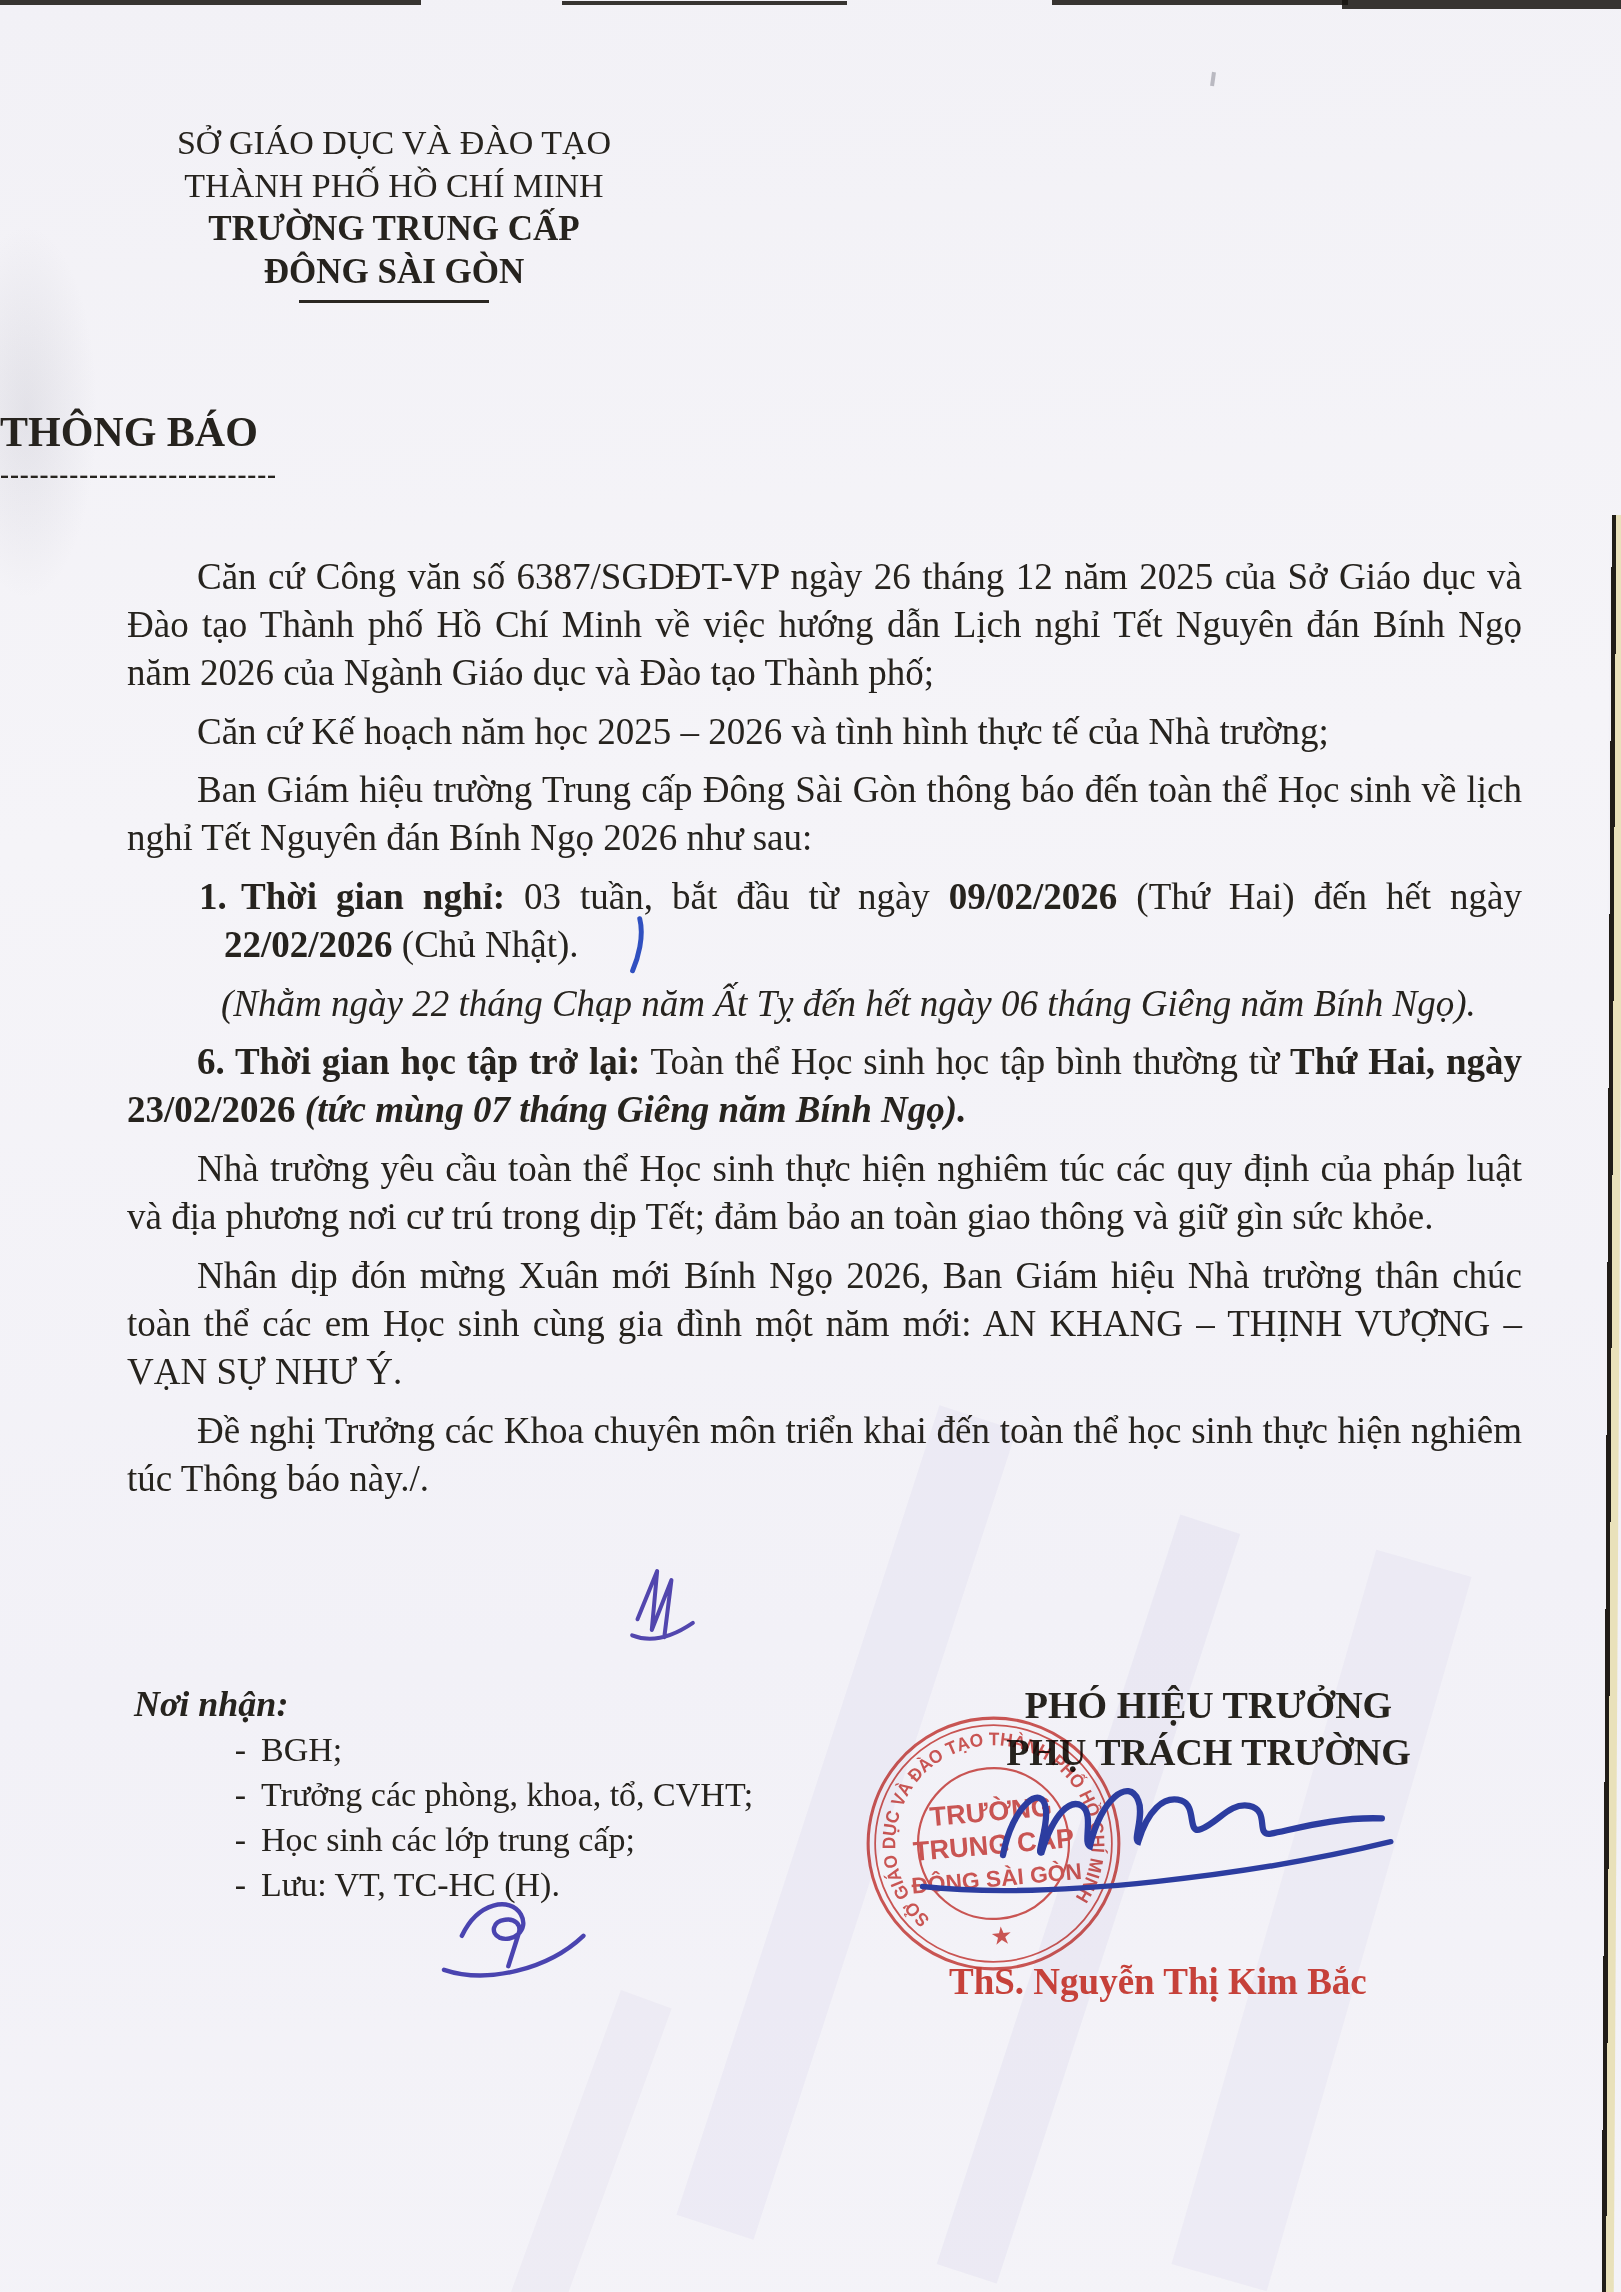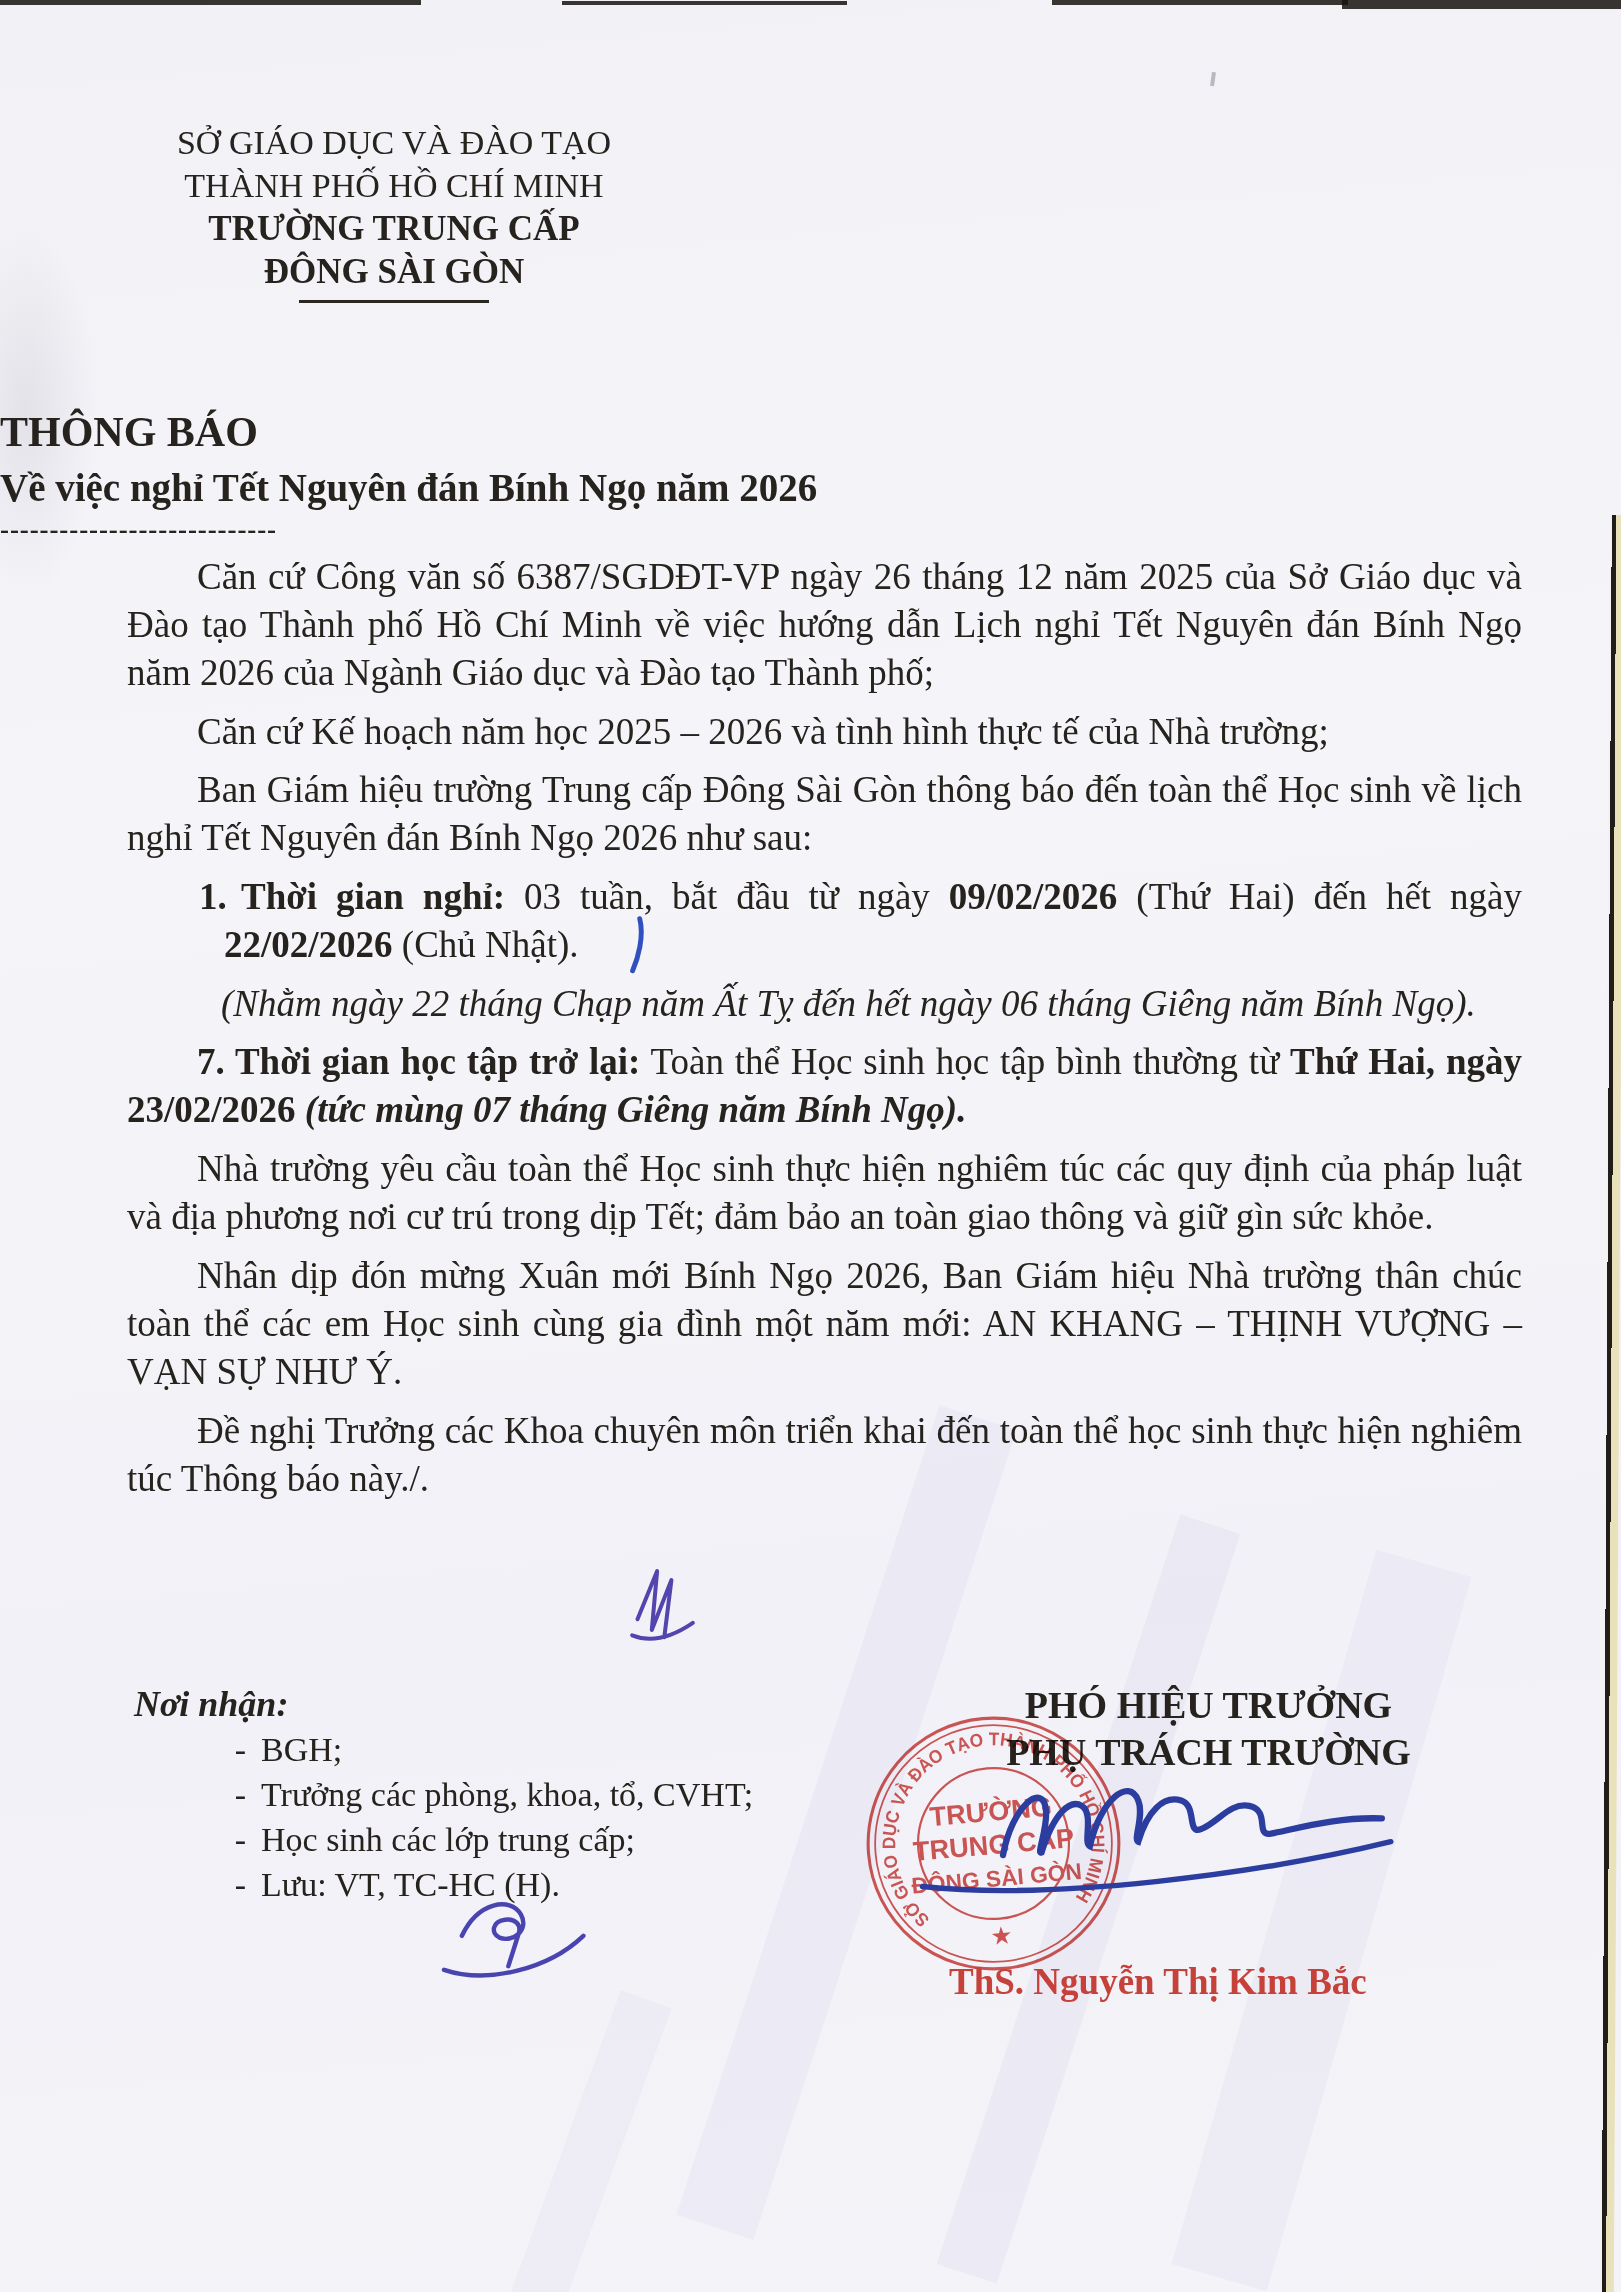--- a/index.html
+++ b/index.html
@@ -86,34 +86,33 @@
       <div>SỞ GIÁO DỤC VÀ ĐÀO TẠO</div>
       <div>THÀNH PHỐ HỒ CHÍ MINH</div>
       <div class="b">TRƯỜNG TRUNG CẤP</div>
       <div class="b">ĐÔNG SÀI GÒN</div>
       <div class="hl-underline"></div>
     </div>
   </div>
 
   <div class="title-block">
     <div class="doc-title">THÔNG BÁO</div>
-    <div class="doc-subtitle">Về việc nghỉ Tết Nguyên đán Bính Ngọ năm 2026</div>
     <div class="title-divider">----------------------------</div>
   </div>
 
   <div class="doc-body">
     <p>Căn cứ Công văn số 6387/SGDĐT-VP ngày 26 tháng 12 năm 2025 của Sở Giáo dục và Đào tạo Thành phố Hồ Chí Minh về việc hướng dẫn Lịch nghỉ Tết Nguyên đán Bính Ngọ năm 2026 của Ngành Giáo dục và Đào tạo Thành phố;</p>
     <p>Căn cứ Kế hoạch năm học 2025 – 2026 và tình hình thực tế của Nhà trường;</p>
     <p>Ban Giám hiệu trường Trung cấp Đông Sài Gòn thông báo đến toàn thể Học sinh về lịch nghỉ Tết Nguyên đán Bính Ngọ 2026 như sau:</p>
 
     <div class="list-item"><span class="b num">1.</span><span class="b">Thời gian nghỉ:</span><span> 03 tuần, bắt đầu từ ngày </span><span class="b">09/02/2026</span><span> (Thứ Hai) đến hết ngày </span><span class="b">22/02/2026</span><span> (Chủ Nhật).</span></div>
 
     <div class="note">(Nhằm ngày 22 tháng Chạp năm Ất Tỵ đến hết ngày 06 tháng Giêng năm Bính Ngọ).</div>
 
-    <p><span class="b">7. Thời gian học tập trở lại:</span><span> Toàn thể Học sinh học tập bình thường từ </span><span class="b">Thứ Hai, ngày 23/02/2026 </span><span class="bi">(tức mùng 07 tháng Giêng năm Bính Ngọ).</span></p>
+    <p><span class="b">6. Thời gian học tập trở lại:</span><span> Toàn thể Học sinh học tập bình thường từ </span><span class="b">Thứ Hai, ngày 23/02/2026 </span><span class="bi">(tức mùng 07 tháng Giêng năm Bính Ngọ).</span></p>
 
     <p>Nhà trường yêu cầu toàn thể Học sinh thực hiện nghiêm túc các quy định của pháp luật và địa phương nơi cư trú trong dịp Tết; đảm bảo an toàn giao thông và giữ gìn sức khỏe.</p>
     <p>Nhân dịp đón mừng Xuân mới Bính Ngọ 2026, Ban Giám hiệu Nhà trường thân chúc toàn thể các em Học sinh cùng gia đình một năm mới: AN KHANG – THỊNH VƯỢNG – VẠN SỰ NHƯ Ý.</p>
     <p>Đề nghị Trưởng các Khoa chuyên môn triển khai đến toàn thể học sinh thực hiện nghiêm túc Thông báo này./.</p>
   </div>
 
   <svg class="tick" viewBox="0 0 24 70">
     <path d="M 12,4 C 17,24 10,48 4,62" fill="none" stroke="#3050c0" stroke-width="5.5" stroke-linecap="round"></path>
   </svg>
 

